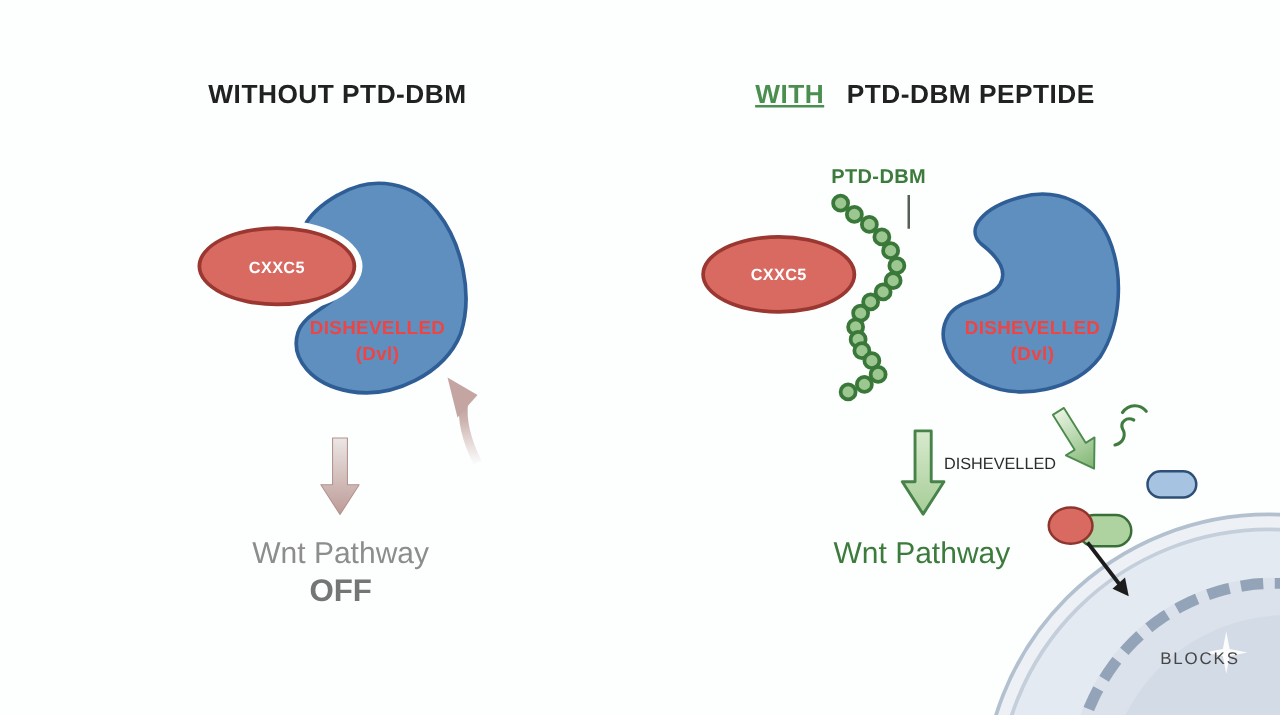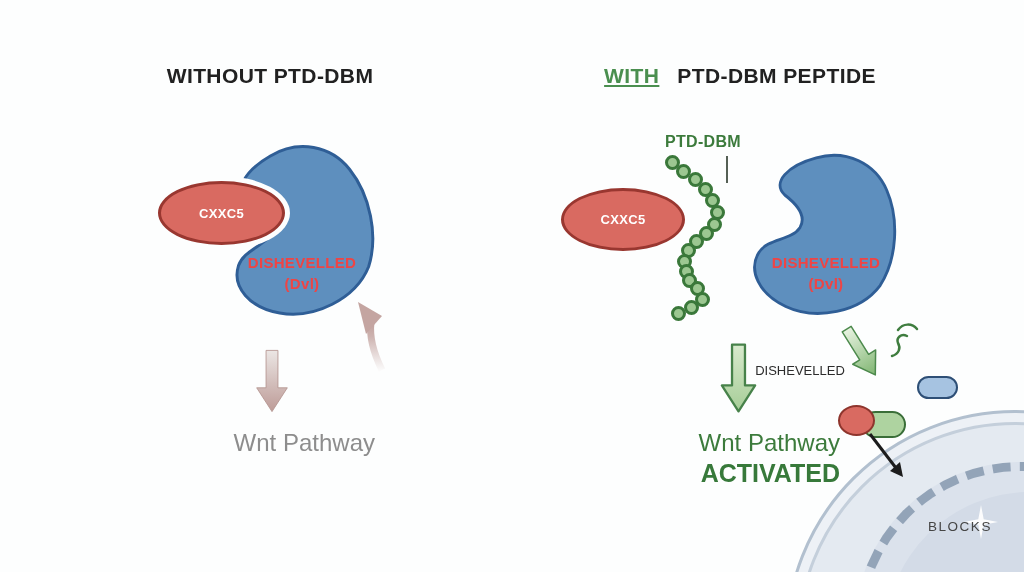--- a/index.html
+++ b/index.html
@@ -16,21 +16,21 @@
     position:absolute;border-radius:50%;
     background:var(--red-fill,#d96a61);border:3px solid var(--red-border,#993730);
     display:flex;align-items:center;justify-content:center;
     color:#fff;font-weight:bold;font-size:13px;letter-spacing:.3px;
     box-sizing:border-box;
   }
   .halo{box-shadow:0 0 0 5px var(--background,#fdfefe);}
   .dvl-label{position:absolute;text-align:center;color:#ef4444;font-weight:bold;
     font-size:15px;line-height:21px;letter-spacing:.3px;}
   .caption{position:absolute;text-align:center;color:#2c2c2c;font-size:13px;line-height:17px;}
-  .result{position:absolute;text-align:right;line-height:30px;}
+  .result{position:absolute;text-align:center;line-height:30px;}
   .result .l1{font-size:24px;display:block;}
   .result .l2{font-size:25px;font-weight:bold;display:block;}
   .result.off .l1{color:var(--gray-text,#8d8d8d);}
   .result.off .l2{color:#757575;}
   .result.on .l1{color:var(--green-dark,#3e7d41);}
   .result.on .l2{color:#37793a;}
   .peptide-label{position:absolute;text-align:left;font-weight:bold;font-size:16px;
     color:var(--green-dark,#3c7b3c);letter-spacing:.3px;}
   .pointer-line{position:absolute;width:2px;background:#556055;}
   .bead{position:absolute;width:15px;height:15px;border-radius:50%;box-sizing:border-box;
@@ -91,20 +91,21 @@
         <stop offset="0" stop-color="#ebe6e4"></stop>
         <stop offset="1" stop-color="#bd9b97"></stop>
       </linearGradient>
     </defs>
     <path d="M 13,2 H 27 V 46 H 38 L 20,74 L 2,46 H 13 Z" fill="url(#gradMauve)" stroke="#b2928e" stroke-width="1" stroke-linejoin="round"></path>
   </svg>
 
 
   <div class="result off" style="left:170px;top:428px;width:205px;">
     <span class="l1">Wnt Pathway</span>
+    <span class="l2">OFF</span>
   </div>
 
   <div class="title" style="left:580px;top:64px;width:320px;">
     <span class="hl">WITH</span><span class="rest">PTD-DBM PEPTIDE</span>
   </div>
 
   <div class="peptide-label" style="left:665px;top:133px;width:120px;">PTD-DBM</div>
   <div class="pointer-line" style="left:726px;top:156px;height:27px;"></div>
 
   <div class="abs" style="left:0;top:0;width:0;height:0;">
@@ -146,21 +147,20 @@
         <stop offset="0" stop-color="#d8eacd"></stop>
         <stop offset="1" stop-color="#a6cd97"></stop>
       </linearGradient>
     </defs>
     <path d="M 13,2 H 27 V 46 H 38 L 20,74 L 2,46 H 13 Z" fill="url(#gradGreen)" stroke="#47824a" stroke-width="2.5" stroke-linejoin="round"></path>
   </svg>
   <div class="caption" style="left:755px;top:362px;width:90px;">DISHEVELLED</div>
 
   <div class="result on" style="left:635px;top:428px;width:205px;">
     <span class="l1">Wnt Pathway</span>
-    <span class="l2">ACTIVATED</span>
   </div>
 
   <svg class="abs" style="left:846px;top:320px;transform:rotate(-32deg);" width="30" height="64" viewBox="0 0 40 76">
     <defs>
       <linearGradient id="gradDiag" x1="0" y1="0" x2="0" y2="1">
         <stop offset="0" stop-color="#e8f3e1"></stop>
         <stop offset="1" stop-color="#7fb571"></stop>
       </linearGradient>
     </defs>
     <path d="M 13,2 H 27 V 46 H 38 L 20,74 L 2,46 H 13 Z" fill="url(#gradDiag)" stroke="#4d8a4d" stroke-width="2" stroke-linejoin="round"></path>

